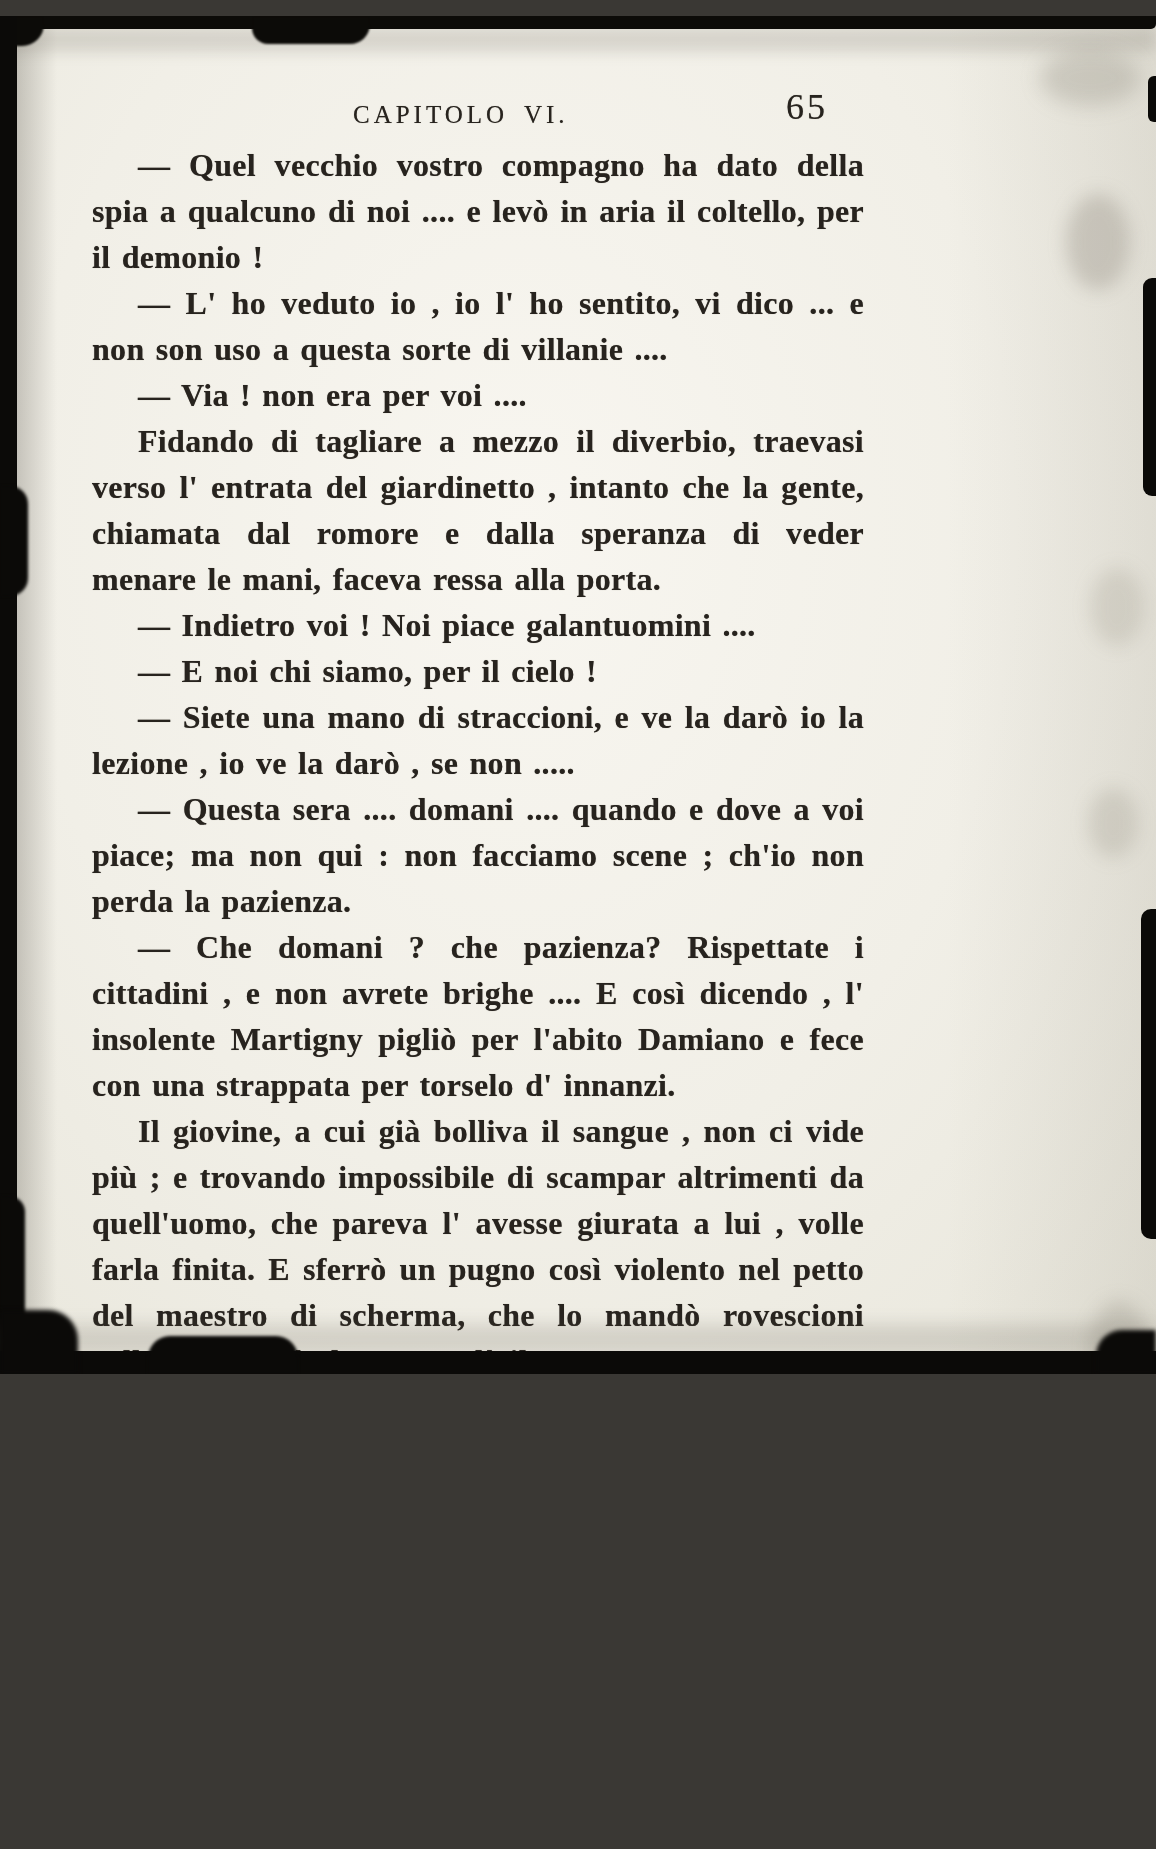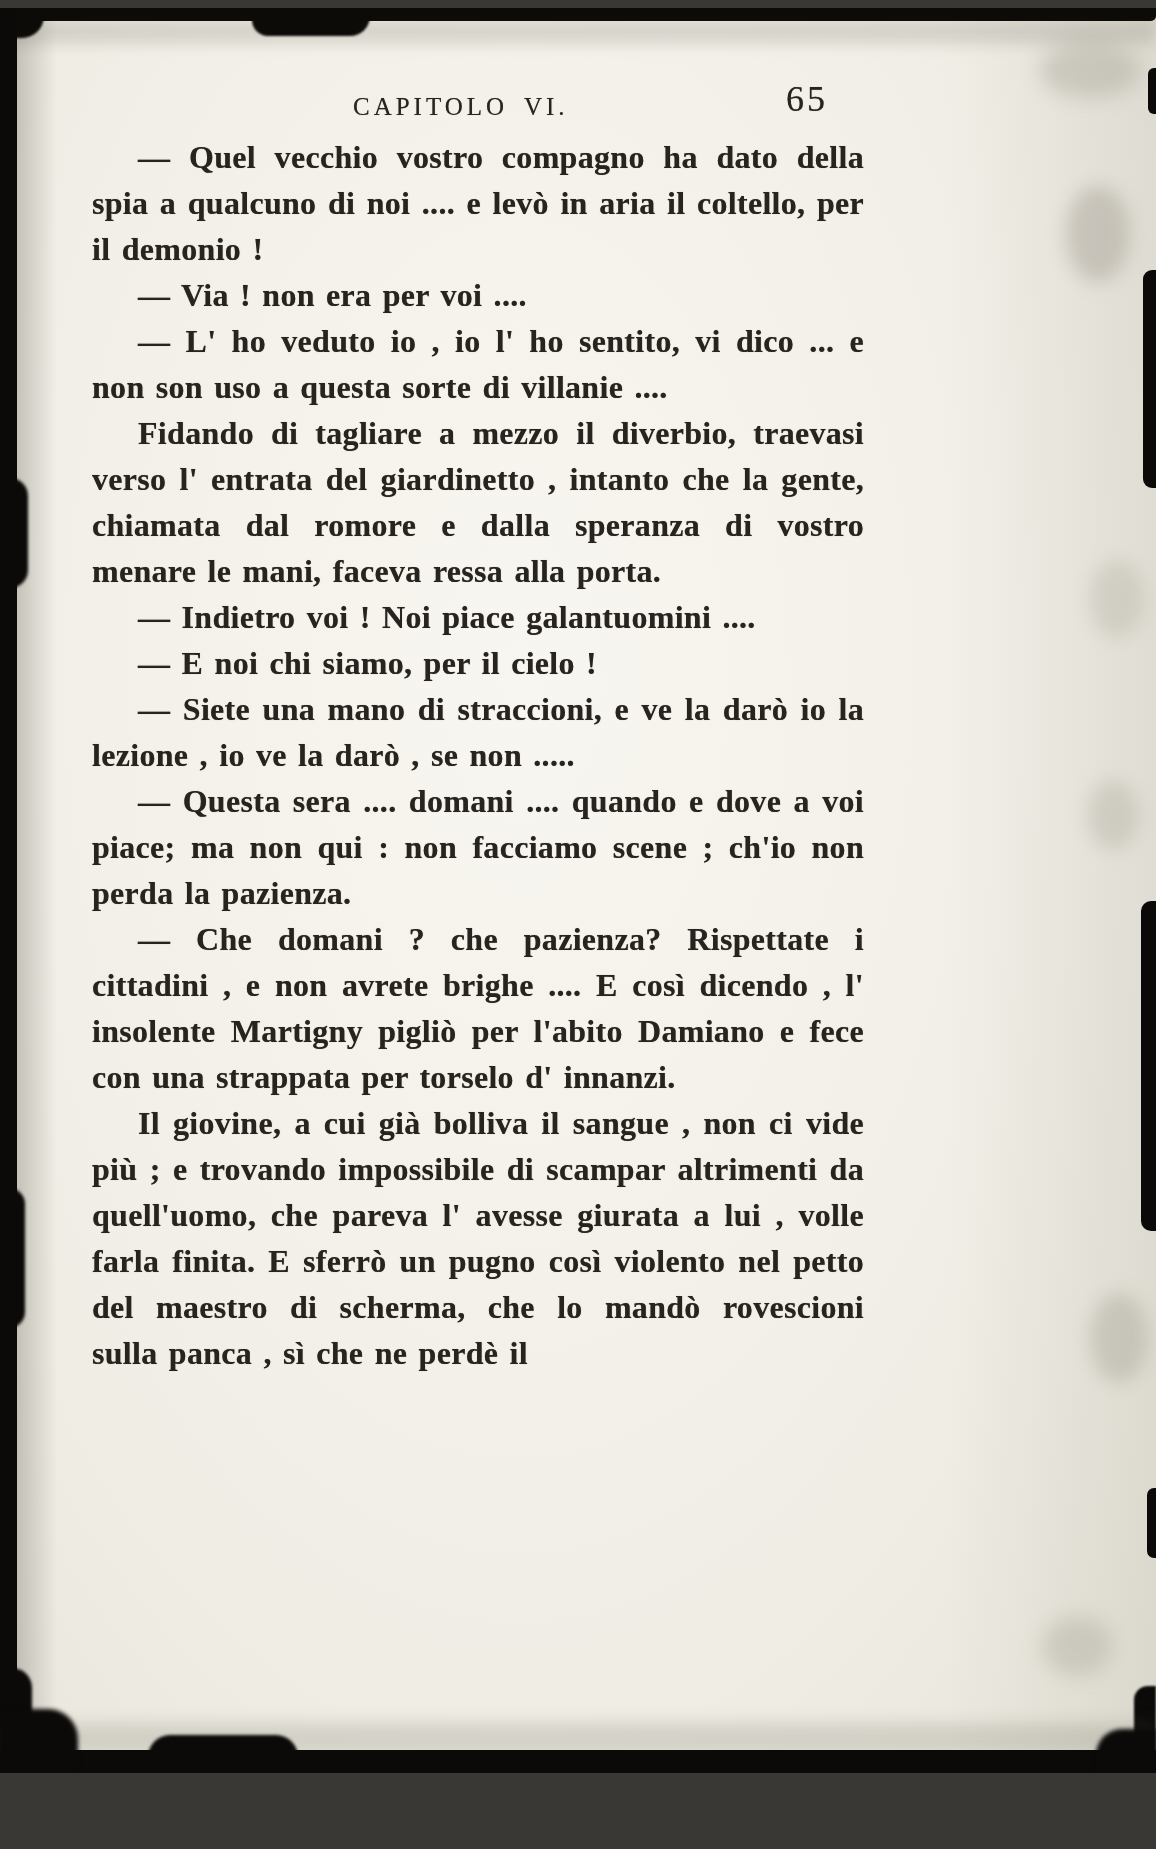--- a/index.html
+++ b/index.html
@@ -1,20 +1,20 @@
 <!DOCTYPE html>
 <html><head>
 <meta charset="utf-8">
 <style>
   html, body { margin: 0; padding: 0; background: #3a3834; }
   .scan-page {
     position: relative;
     width: 1156px;
-    height: 1765px;
-    margin: 8px auto;
+    height: 1358px;
+    margin: 16px auto;
     overflow: hidden;
     background: radial-gradient(ellipse at 45% 38%, #f8f6f0 0%, #f1efe7 55%, #e8e6db 100%);
     font-family: "Liberation Serif", "DejaVu Serif", serif;
   }
 
   
   .text-block {
     position: absolute;
     left: 92px;
     top: 68px;
@@ -122,23 +122,23 @@
   <div class="artifact right-fade"></div>
   <div class="artifact edge-left-fade"></div>
 
   <div class="text-block">
     <div class="page-header">
       <span class="chapter-title">CAPITOLO VI.</span>
       <span class="page-number">65</span>
     </div>
     <div class="page-body">
         <p class="para">— Quel vecchio vostro compagno ha dato della spia a qualcuno di noi .... e levò in aria il coltello, per il demonio !</p>
+        <p class="para">— L' ho veduto io , io l' ho sentito, vi dico ... e non son uso a questa sorte di villanie ....</p>
         <p class="para">— Via ! non era per voi ....</p>
-        <p class="para">— L' ho veduto io , io l' ho sentito, vi dico ... e non son uso a questa sorte di villanie ....</p>
-        <p class="para">Fidando di tagliare a mezzo il diverbio, traevasi verso l' entrata del giardinetto , intanto che la gente, chiamata dal romore e dalla speranza di vostro menare le mani, faceva ressa alla porta.</p>
+        <p class="para">Fidando di tagliare a mezzo il diverbio, traevasi verso l' entrata del giardinetto , intanto che la gente, chiamata dal romore e dalla speranza di veder menare le mani, faceva ressa alla porta.</p>
         <p class="para">— Indietro voi ! Noi piace galantuomini ....</p>
         <p class="para">— E noi chi siamo, per il cielo !</p>
         <p class="para">— Siete una mano di straccioni, e ve la darò io la lezione , io ve la darò , se non .....</p>
         <p class="para">— Questa sera .... domani .... quando e dove a voi piace; ma non qui : non facciamo scene ; ch'io non perda la pazienza.</p>
         <p class="para">— Che domani ? che pazienza? Rispettate i cittadini , e non avrete brighe .... E così dicendo , l' insolente Martigny pigliò per l'abito Damiano e fece con una strappata per torselo d' innanzi.</p>
         <p class="para">Il giovine, a cui già bolliva il sangue , non ci vide più ; e trovando impossibile di scampar altrimenti da quell'uomo, che pareva l' avesse giurata a lui , volle farla finita. E sferrò un pugno così violento nel petto del maestro di scherma, che lo mandò rovescioni sulla panca , sì che ne perdè il</p>
       </div>
   </div>
 
   <div class="artifact edge-top-shadow"></div>

